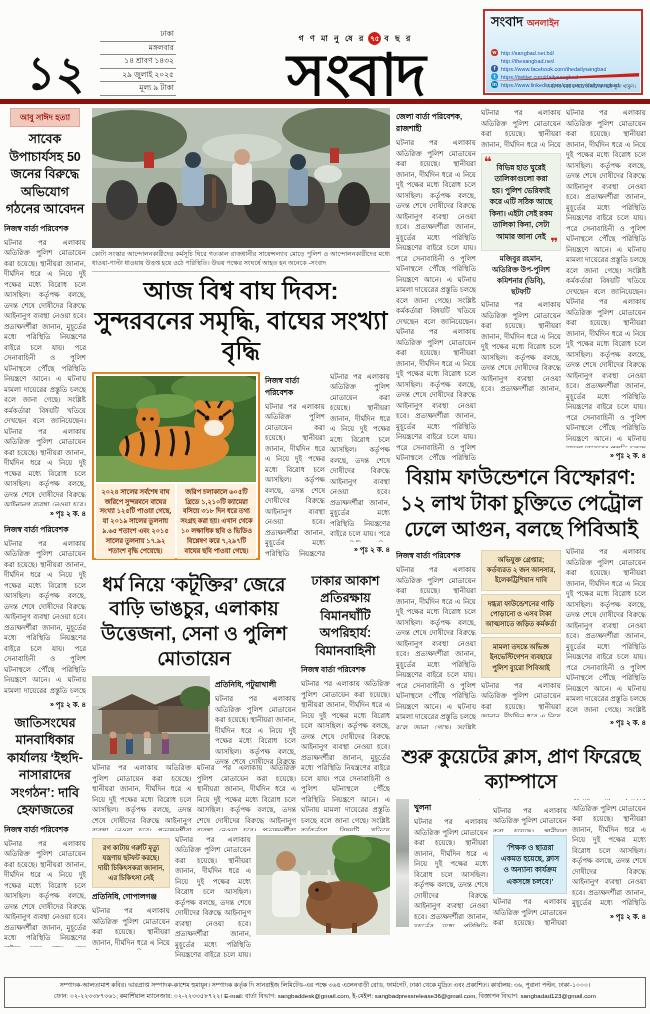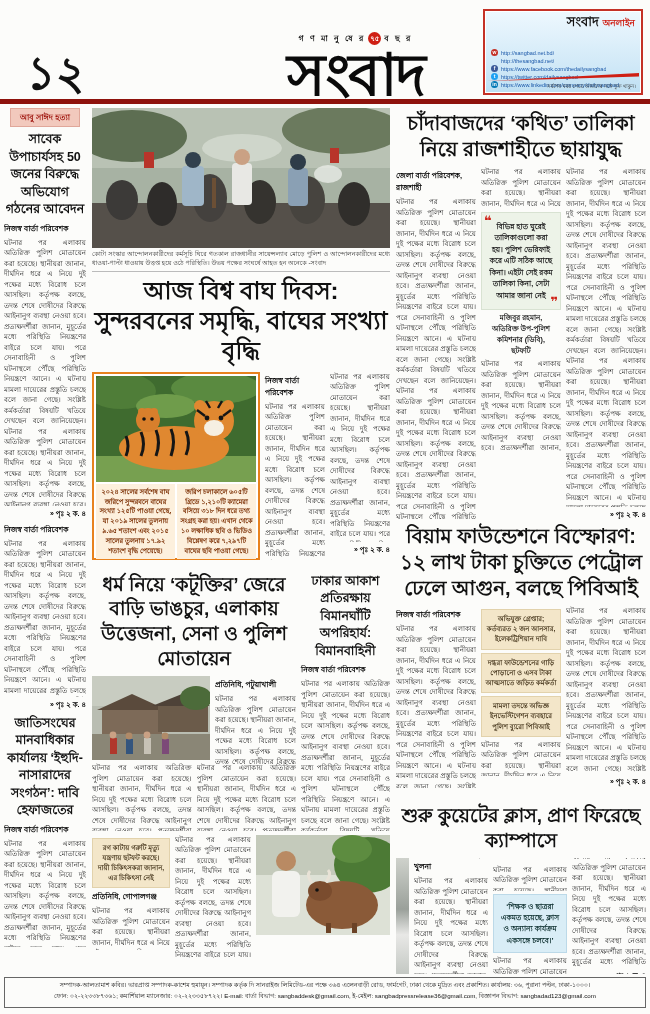--- a/index.html
+++ b/index.html
@@ -10,21 +10,21 @@
   .datebox{position:absolute;left:100px;top:28px;width:76px;font-size:7.5px;color:#222;}
   .datebox .row{border-bottom:1px solid #888;padding:1px 2px;text-align:right;line-height:1.4;}
   .masthead{position:absolute;left:228px;top:32px;width:255px;text-align:center;}
   .slogan{display:flex;justify-content:center;align-items:center;gap:3px;font-size:8px;font-weight:700;letter-spacing:2px;color:#111;}
   .badge75{display:inline-block;width:13px;height:13px;border-radius:50%;background:#cf1f14;color:#fff;
            font-size:7px;font-weight:700;line-height:13px;letter-spacing:0;text-align:center;}
   .logo{font-size:58px;font-weight:800;line-height:1.05;letter-spacing:-2px;color:#0a0a0a;}
   .online{position:absolute;left:483px;top:9px;width:160px;height:86px;border:2px solid #c43126;
           background:linear-gradient(180deg,#eef8fe 0%,#cfe8f7 70%,#bddff2 100%);
           box-shadow:0 0 0 1px #fff inset;padding:4px 6px;box-sizing:border-box;overflow:hidden;}
-  .online .ttl{text-align:right;font-size:13px;font-weight:800;line-height:1.1;margin-bottom:20px;}
+  .online .ttl{text-align:left;font-size:13px;font-weight:800;line-height:1.1;margin-bottom:20px;}
   .online .ttl .accent{color:#cf1f14;font-size:9px;font-weight:800;}
   .lnkrow{display:flex;align-items:center;gap:3px;margin:1px 0;}
   .lnkico{width:7px;height:7px;border-radius:50%;color:#fff;font-size:5px;line-height:7px;text-align:center;flex:0 0 7px;font-weight:700;}
   .lnktxt{font-size:5.5px;color:#1a57a8;text-decoration:underline;white-space:nowrap;overflow:hidden;}
   .ribbon{position:absolute;left:2px;right:2px;bottom:12px;height:8px;background:#cf1f14;
           clip-path:polygon(0 100%,100% 0,100% 45%,0 100%);}
   .onl-tag{position:absolute;right:5px;bottom:2px;font-size:5px;color:#333;}
   .rule{position:absolute;left:0;right:0;top:99px;height:5px;background:#8e120c;}
   
   .colL{position:absolute;left:4px;top:108px;width:82px;height:866px;overflow:hidden;}
@@ -63,20 +63,27 @@
           padding:2px 8px;overflow:hidden;}
   svg{display:block;}
 </style>
 </head>
 <body>
 
 <div class="page">
 
   <div class="pgnum">১২</div>
 
+  <div class="datebox">
+    <div class="row">ঢাকা</div>
+    <div class="row">মঙ্গলবার</div>
+    <div class="row">১৪ শ্রাবণ ১৪৩২</div>
+    <div class="row">২৯ জুলাই ২০২৫</div>
+    <div class="row">মূল্য ৯ টাকা</div>
+  </div>
 
   <div class="masthead">
     <div class="slogan">
       <span>গ ণ মা নু ষে র</span>
       <span class="badge75">৭৫</span>
       <span>ব ছ র</span>
     </div>
     <div class="logo">সংবাদ</div>
   </div>
 
@@ -258,21 +265,20 @@
           </svg>
 
         </div>
       </div>
     </div>
   </div>
 
   <div class="colR">
 
     <div>
-      <div class="hMid" style="font-size:20px;">চাঁদাবাজদের ‘কথিত’ তালিকা নিয়ে রাজশাহীতে ছায়াযুদ্ধ</div>
       <div class="cols3" style="height:352px;overflow:hidden;">
         <div>
           <div class="byline">জেলা বার্তা পরিবেশক, রাজশাহী</div>
           <div class="body" style="height:334px;">ঘটনার পর এলাকায় অতিরিক্ত পুলিশ মোতায়েন করা হয়েছে। স্থানীয়রা জানান, দীর্ঘদিন ধরে এ নিয়ে দুই পক্ষের মধ্যে বিরোধ চলে আসছিল। কর্তৃপক্ষ বলছে, তদন্ত শেষে দোষীদের বিরুদ্ধে আইনানুগ ব্যবস্থা নেওয়া হবে। প্রত্যক্ষদর্শীরা জানান, মুহূর্তের মধ্যে পরিস্থিতি নিয়ন্ত্রণের বাইরে চলে যায়। পরে সেনাবাহিনী ও পুলিশ ঘটনাস্থলে পৌঁছে পরিস্থিতি নিয়ন্ত্রণে আনে। এ ঘটনায় মামলা দায়েরের প্রস্তুতি চলছে বলে জানা গেছে। সংশ্লিষ্ট কর্মকর্তারা বিষয়টি খতিয়ে দেখছেন বলে জানিয়েছেন। ঘটনার পর এলাকায় অতিরিক্ত পুলিশ মোতায়েন করা হয়েছে। স্থানীয়রা জানান, দীর্ঘদিন ধরে এ নিয়ে দুই পক্ষের মধ্যে বিরোধ চলে আসছিল। কর্তৃপক্ষ বলছে, তদন্ত শেষে দোষীদের বিরুদ্ধে আইনানুগ ব্যবস্থা নেওয়া হবে। প্রত্যক্ষদর্শীরা জানান, মুহূর্তের মধ্যে পরিস্থিতি নিয়ন্ত্রণের বাইরে চলে যায়। পরে সেনাবাহিনী ও পুলিশ ঘটনাস্থলে পৌঁছে পরিস্থিতি নিয়ন্ত্রণে আনে। এ ঘটনায় মামলা দায়েরের প্রস্তুতি চলছে বলে জানা গেছে। সংশ্লিষ্ট কর্মকর্তারা বিষয়টি খতিয়ে দেখছেন বলে জানিয়েছেন। ঘটনার পর এলাকায় অতিরিক্ত পুলিশ মোতায়েন করা হয়েছে। স্থানীয়রা জানান, দীর্ঘদিন ধরে এ নিয়ে দুই পক্ষের মধ্যে বিরোধ চলে আসছিল। কর্তৃপক্ষ বলছে, তদন্ত শেষে দোষীদের বিরুদ্ধে আইনানুগ ব্যবস্থা নেওয়া হবে। প্রত্যক্ষদর্শীরা জানান, মুহূর্তের মধ্যে পরিস্থিতি নিয়ন্ত্রণের বাইরে চলে যায়। পরে সেনাবাহিনী ও পুলিশ ঘটনাস্থলে পৌঁছে পরিস্থিতি নিয়ন্ত্রণে আনে। এ ঘটনায় মামলা দায়েরের প্রস্তুতি চলছে বলে জানা গেছে। সংশ্লিষ্ট কর্মকর্তারা বিষয়টি খতিয়ে দেখছেন বলে জানিয়েছেন। ঘটনার পর এলাকায় অতিরিক্ত পুলিশ মোতায়েন করা হয়েছে। স্থানীয়রা জানান, দীর্ঘদিন ধরে এ নিয়ে দুই পক্ষের মধ্যে বিরোধ চলে আসছিল। কর্তৃপক্ষ বলছে, তদন্ত শেষে দোষীদের বিরুদ্ধে আইনানুগ ব্যবস্থা নেওয়া হবে। প্রত্যক্ষদর্শীরা জানান, মুহূর্তের মধ্যে পরিস্থিতি নিয়ন্ত্রণের বাইরে চলে যায়। পরে সেনাবাহিনী ও পুলিশ ঘটনাস্থলে পৌঁছে পরিস্থিতি নিয়ন্ত্রণে আনে। এ ঘটনায় মামলা দায়েরের প্রস্তুতি চলছে বলে জানা গেছে। সংশ্লিষ্ট কর্মকর্তারা বিষয়টি খতিয়ে দেখছেন বলে জানিয়েছেন। </div>
         </div>
         <div>
           <div class="body" style="height:42px;">ঘটনার পর এলাকায় অতিরিক্ত পুলিশ মোতায়েন করা হয়েছে। স্থানীয়রা জানান, দীর্ঘদিন ধরে এ নিয়ে দুই পক্ষের মধ্যে বিরোধ চলে আসছিল। কর্তৃপক্ষ বলছে, তদন্ত শেষে দোষীদের বিরুদ্ধে আইনানুগ ব্যবস্থা নেওয়া হবে। প্রত্যক্ষদর্শীরা জানান, মুহূর্তের মধ্যে পরিস্থিতি নিয়ন্ত্রণের বাইরে চলে যায়। পরে সেনাবাহিনী ও পুলিশ ঘটনাস্থলে পৌঁছে পরিস্থিতি নিয়ন্ত্রণে আনে। এ ঘটনায় মামলা দায়েরের প্রস্তুতি চলছে বলে জানা গেছে। সংশ্লিষ্ট কর্মকর্তারা বিষয়টি খতিয়ে দেখছেন বলে জানিয়েছেন। </div>
           <div class="quotebox">
             <span class="qmark qtl">❝</span>
             <span>বিভিন্ন হাত ঘুরেই তালিকাগুলো করা হয়। পুলিশ ভেরিফাই করে এটি সঠিক আছে কিনা। এইটা সেই রকম তালিকা কিনা, সেটা আমার জানা নেই</span>

